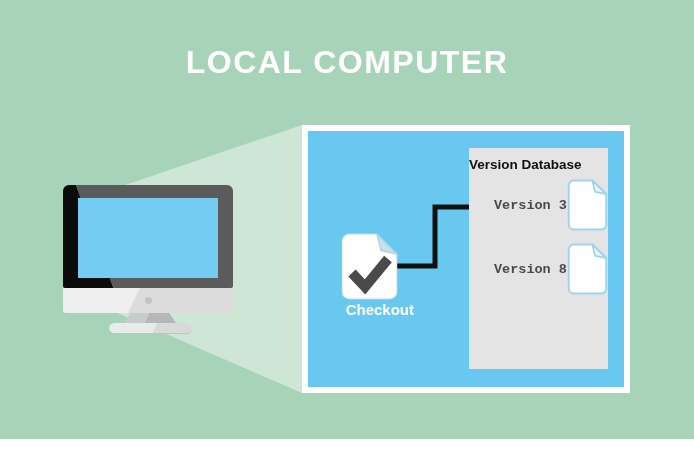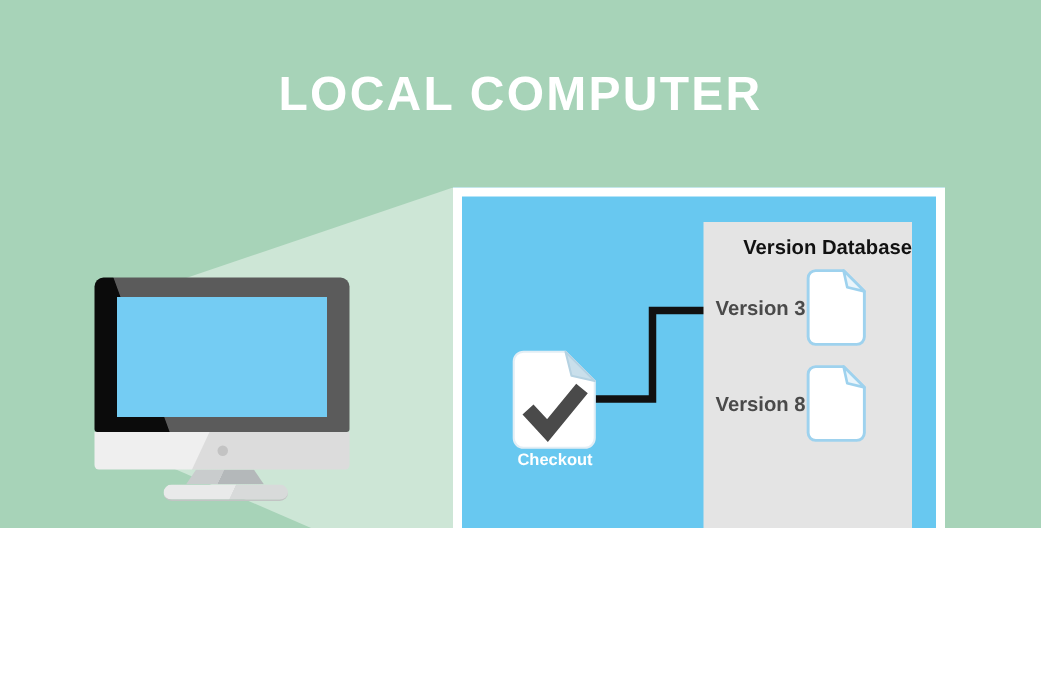--- a/index.html
+++ b/index.html
@@ -7,21 +7,21 @@
     --panel-border:#ffffff; --database-bg:#e4e4e4; --database-title-color:#111111;
     --version-label-color:#4a4a4a; --doc-border:#9ed2ee; --doc-fold:#eaf5fb;
     --checkout-fold:#c9dfeb; --checkmark:#4a4a4a; --connector:#111111;
     --title-color:#ffffff; --checkout-label-color:#ffffff;
     --bezel-dark:#0b0b0b; --bezel-gray:#5b5b5b;
   }
   *{margin:0;padding:0;box-sizing:border-box;}
   html,body{background:#ffffff;}
   body{font-family:"Liberation Sans","DejaVu Sans",sans-serif;}
   .stage{
-    position:relative;width:694px;height:352px;overflow:hidden;
+    position:relative;width:694px;height:439px;overflow:hidden;
     background:var(--background);
   }
   .title{
     position:absolute;top:46px;left:0;right:0;text-align:center;
     font-size:32px;line-height:1;font-weight:bold;letter-spacing:1.5px;
     color:var(--title-color);
   }
   
   .beam{
     position:absolute;inset:0;background:var(--beam);
@@ -60,40 +60,40 @@
   
   .panel{
     position:absolute;left:302px;top:125px;width:328px;height:268px;
     background:var(--panel);border:6px solid var(--panel-border);
   }
   .db-box{
     position:absolute;left:469px;top:148px;width:139px;height:221px;
     background:var(--database-bg);
   }
   .db-title{
-    position:absolute;top:9px;left:0;right:0;text-align:right;
-    font-size:13.5px;font-weight:bold;color:var(--database-title-color);padding-left:14px;
+    position:absolute;top:9px;left:0;right:0;text-align:left;
+    font-size:13.5px;font-weight:bold;color:var(--database-title-color);
   }
   .db-row{
-    position:absolute;left:8px;right:10px;height:56px;
-    display:flex;align-items:center;justify-content:flex-start;
+    position:absolute;left:25px;right:10px;height:56px;
+    display:flex;align-items:center;justify-content:flex-start;font-family:Liberation Mono, monospace;
   }
   .db-row.r0{top:29px;} .db-row.r1{top:93px;} .db-row.r2{top:157px;}
   .db-label{
     font-size:13.5px;font-weight:bold;color:var(--version-label-color);
     white-space:nowrap;
   }
   .doc-icon{width:41px;height:54px;display:block;flex:0 0 auto;}
   
   .connector{position:absolute;left:396px;top:203px;width:90px;height:70px;}
   
   .checkout-doc{position:absolute;left:341px;top:233px;width:57px;height:67px;}
   .checkout-label{
-    position:absolute;left:326px;top:301px;width:88px;text-align:center;
-    font-size:11px;font-weight:bold;color:var(--checkout-label-color);
+    position:absolute;left:326px;top:301px;width:88px;text-align:right;
+    font-size:15px;font-weight:bold;color:var(--checkout-label-color);
   }
 </style>
 </head>
 <body>
 
 <div class="stage">
 
   <div class="title">LOCAL COMPUTER</div>
 
   <div class="beam"></div>

